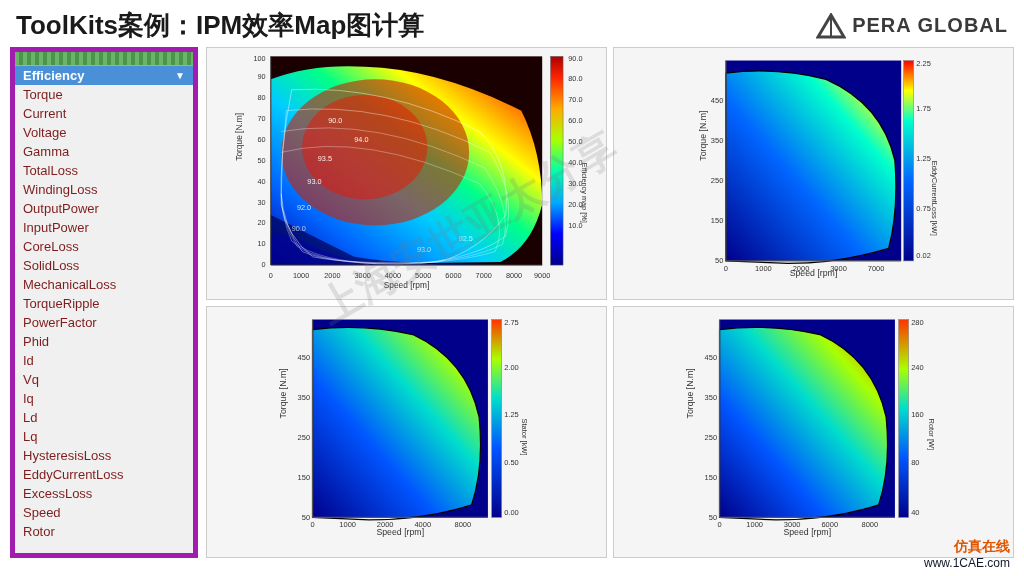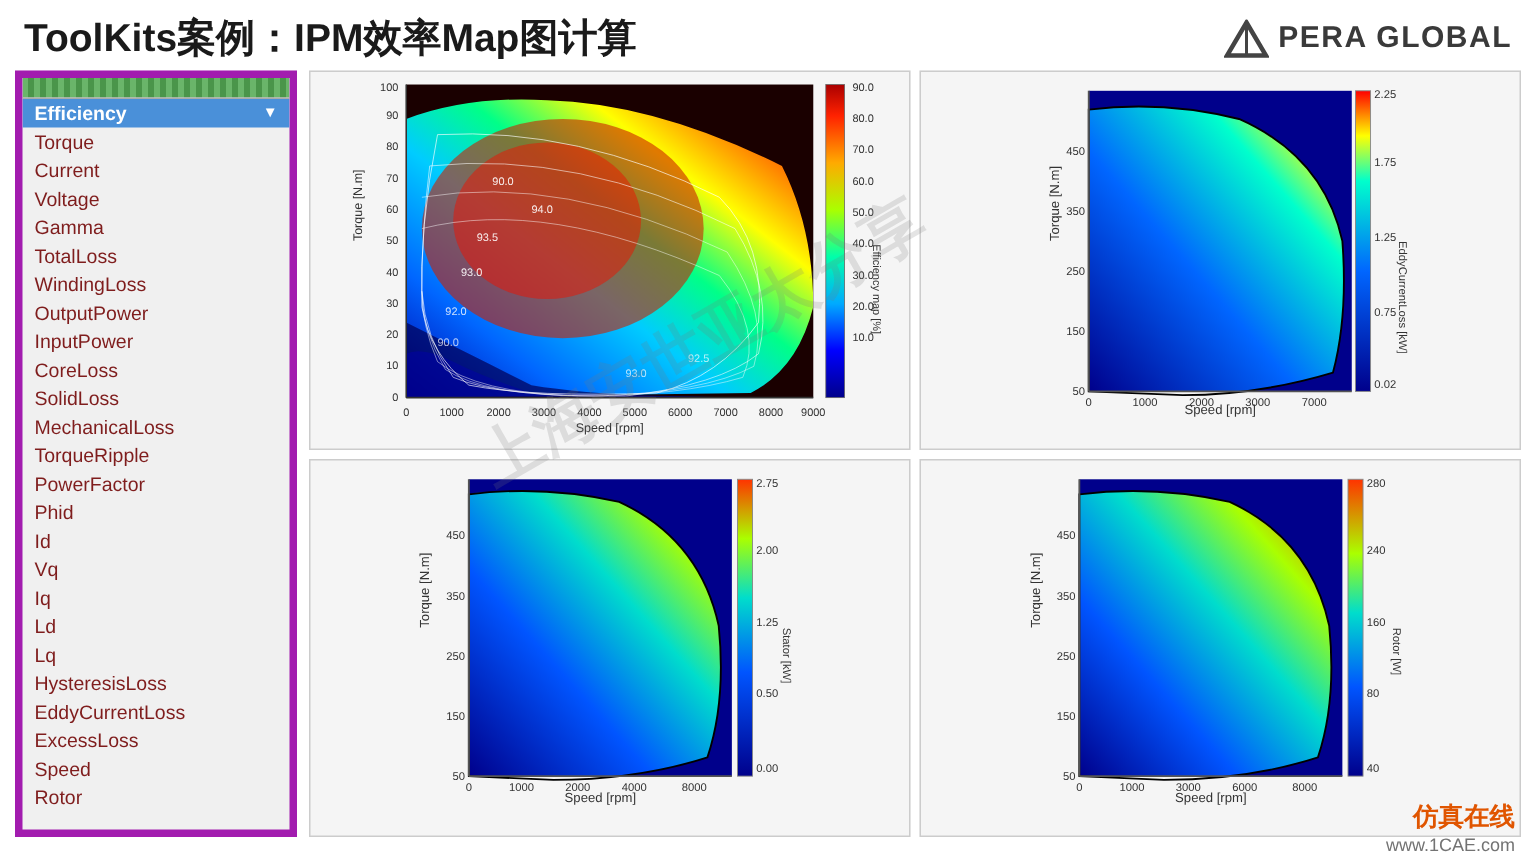--- a/index.html
+++ b/index.html
@@ -96,27 +96,27 @@
     }
 
     
     .footer {
       position: absolute;
       bottom: 6px;
       right: 14px;
       text-align: right;
     }
     .footer-line1 {
-      font-size: 17px;
+      font-size: 14px;
       color: #e05500;
       font-weight: bold;
     }
     .footer-line2 {
       font-size: 12px;
-      color: #737373;
+      color: #0f172a;
       text-align: right;
     }
 
     
     .sidebar::-webkit-scrollbar { width: 8px; }
     .sidebar::-webkit-scrollbar-track { background: #e0e0e0; }
     .sidebar::-webkit-scrollbar-thumb { background: #aaa; }
   </style>
 </head>
 <body>

